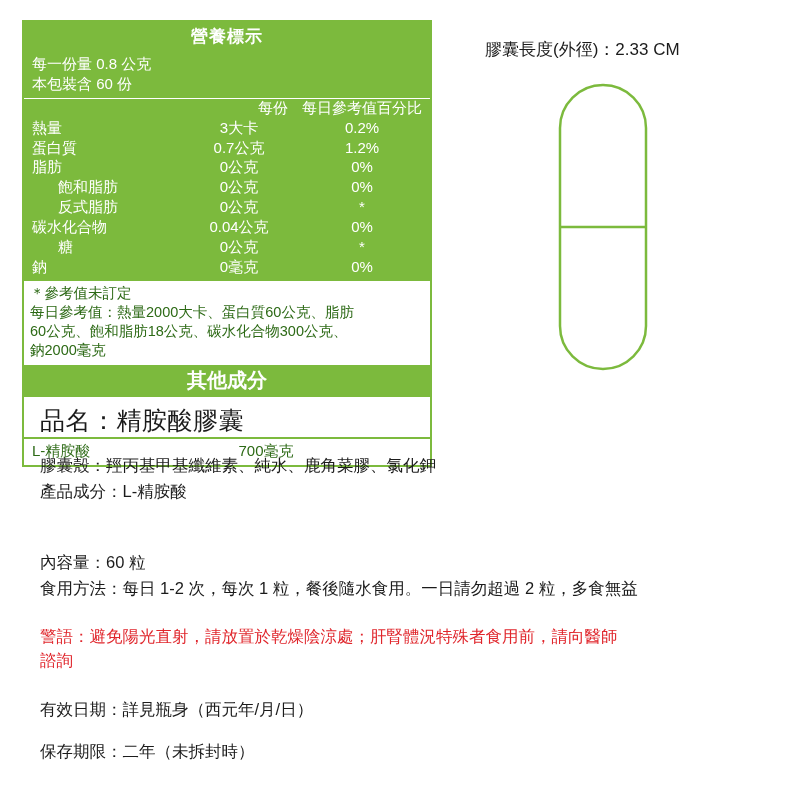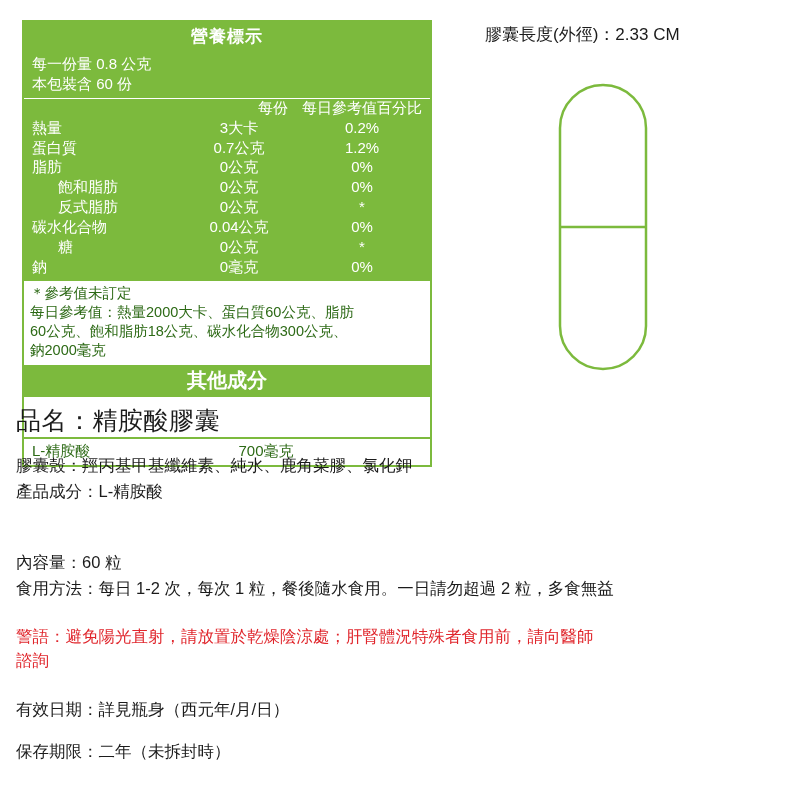--- a/index.html
+++ b/index.html
@@ -107,37 +107,37 @@
   .capsule-area {
     position: absolute;
     left: 455px;
     top: 20px;
     width: 330px;
     height: 375px;
   }
   .cap-label {
     position: absolute;
     left: 30px;
-    top: 3px;
+    top: 18px;
     font-size: 17px;
     color: #1b1b1b;
     white-space: nowrap;
   }
   .cap-graphic {
     position: absolute;
     left: 103px;
     top: 63px;
     width: 90px;
     height: 288px;
   }
 
   
   .info {
     position: absolute;
-    left: 16px;
+    left: 40px;
     top: 404px;
     width: 760px;
     color: #1b1b1b;
   }
   .prod-name {
     font-size: 25px;
     margin-bottom: 16px;
     letter-spacing: 0.5px;
   }
   .ln {

